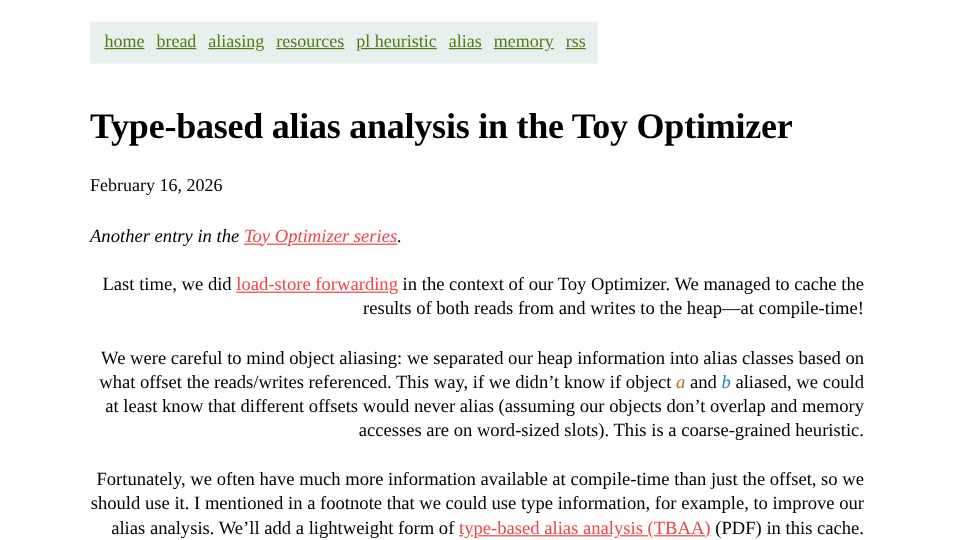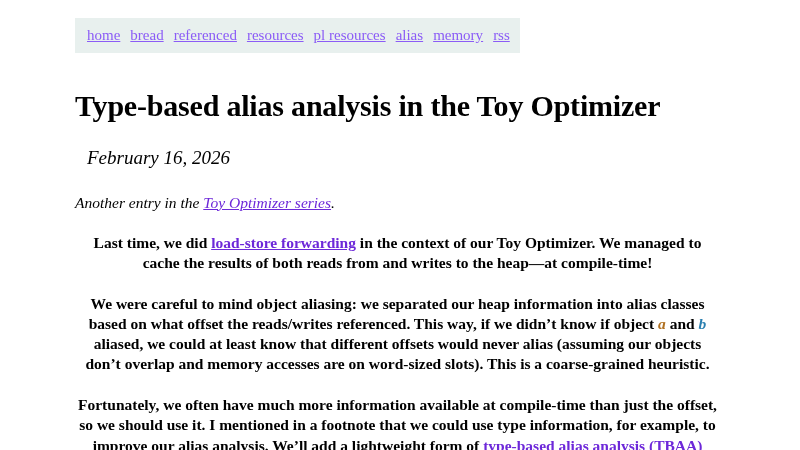--- a/index.html
+++ b/index.html
@@ -20,72 +20,70 @@
     width: 800px;
   }
   nav.topnav {
     background: #e8f0ee;
     padding: 8px 10px 9px 12px;
     display: inline-block;
     margin-left: 0;
     box-sizing: border-box;
   }
   nav.topnav a {
-    color: #8b5cf6;
+    color: #4d7c0f;
     text-decoration: underline;
     font-size: 15px;
     font-family: "Liberation Serif", serif;
     margin-right: 6px;
   }
   nav.topnav a:last-child { margin-right: 0; }
   h1.title {
     font-size: 30px;
     font-weight: bold;
     margin: 36px 0 0 0;
     line-height: 1.15;
     letter-spacing: -0.2px;
   }
   .date {
-    font-style: italic;
-    font-size: 19px;
-    margin: 23px 0 0 12px;
+    font-size: 15px;
+    margin: 23px 0 0 0;
   }
   p.para {
     font-size: 15.5px;
     line-height: 1.30;
     margin: 21px 0 0 0;
-    text-align: center;
-    font-weight: bold;
+    text-align: right;
   }
   p.series {
     font-style: italic;
     font-size: 15.5px;
     margin-top: 25px;
   }
   a.inline {
-    color: #6d28d9;
+    color: #ef4444;
     text-decoration: underline;
   }
   .var {
     color: #b07020;
     font-style: italic;
   }
   .var-b { color: #2a7fb0; font-style: italic; }
 </style>
 </head>
 <body>
 
 <div class="page">
 
   <nav class="topnav">
     <a href="#">home</a>
     <a href="#">bread</a>
-    <a href="#">referenced</a>
+    <a href="#">aliasing</a>
     <a href="#">resources</a>
-    <a href="#">pl resources</a>
+    <a href="#">pl heuristic</a>
     <a href="#">alias</a>
     <a href="#">memory</a>
     <a href="#">rss</a>
   </nav>
 
   <h1 class="title">Type-based alias analysis in the Toy Optimizer</h1>
 
   <div class="date">February 16, 2026</div>
 
   <p class="series">

